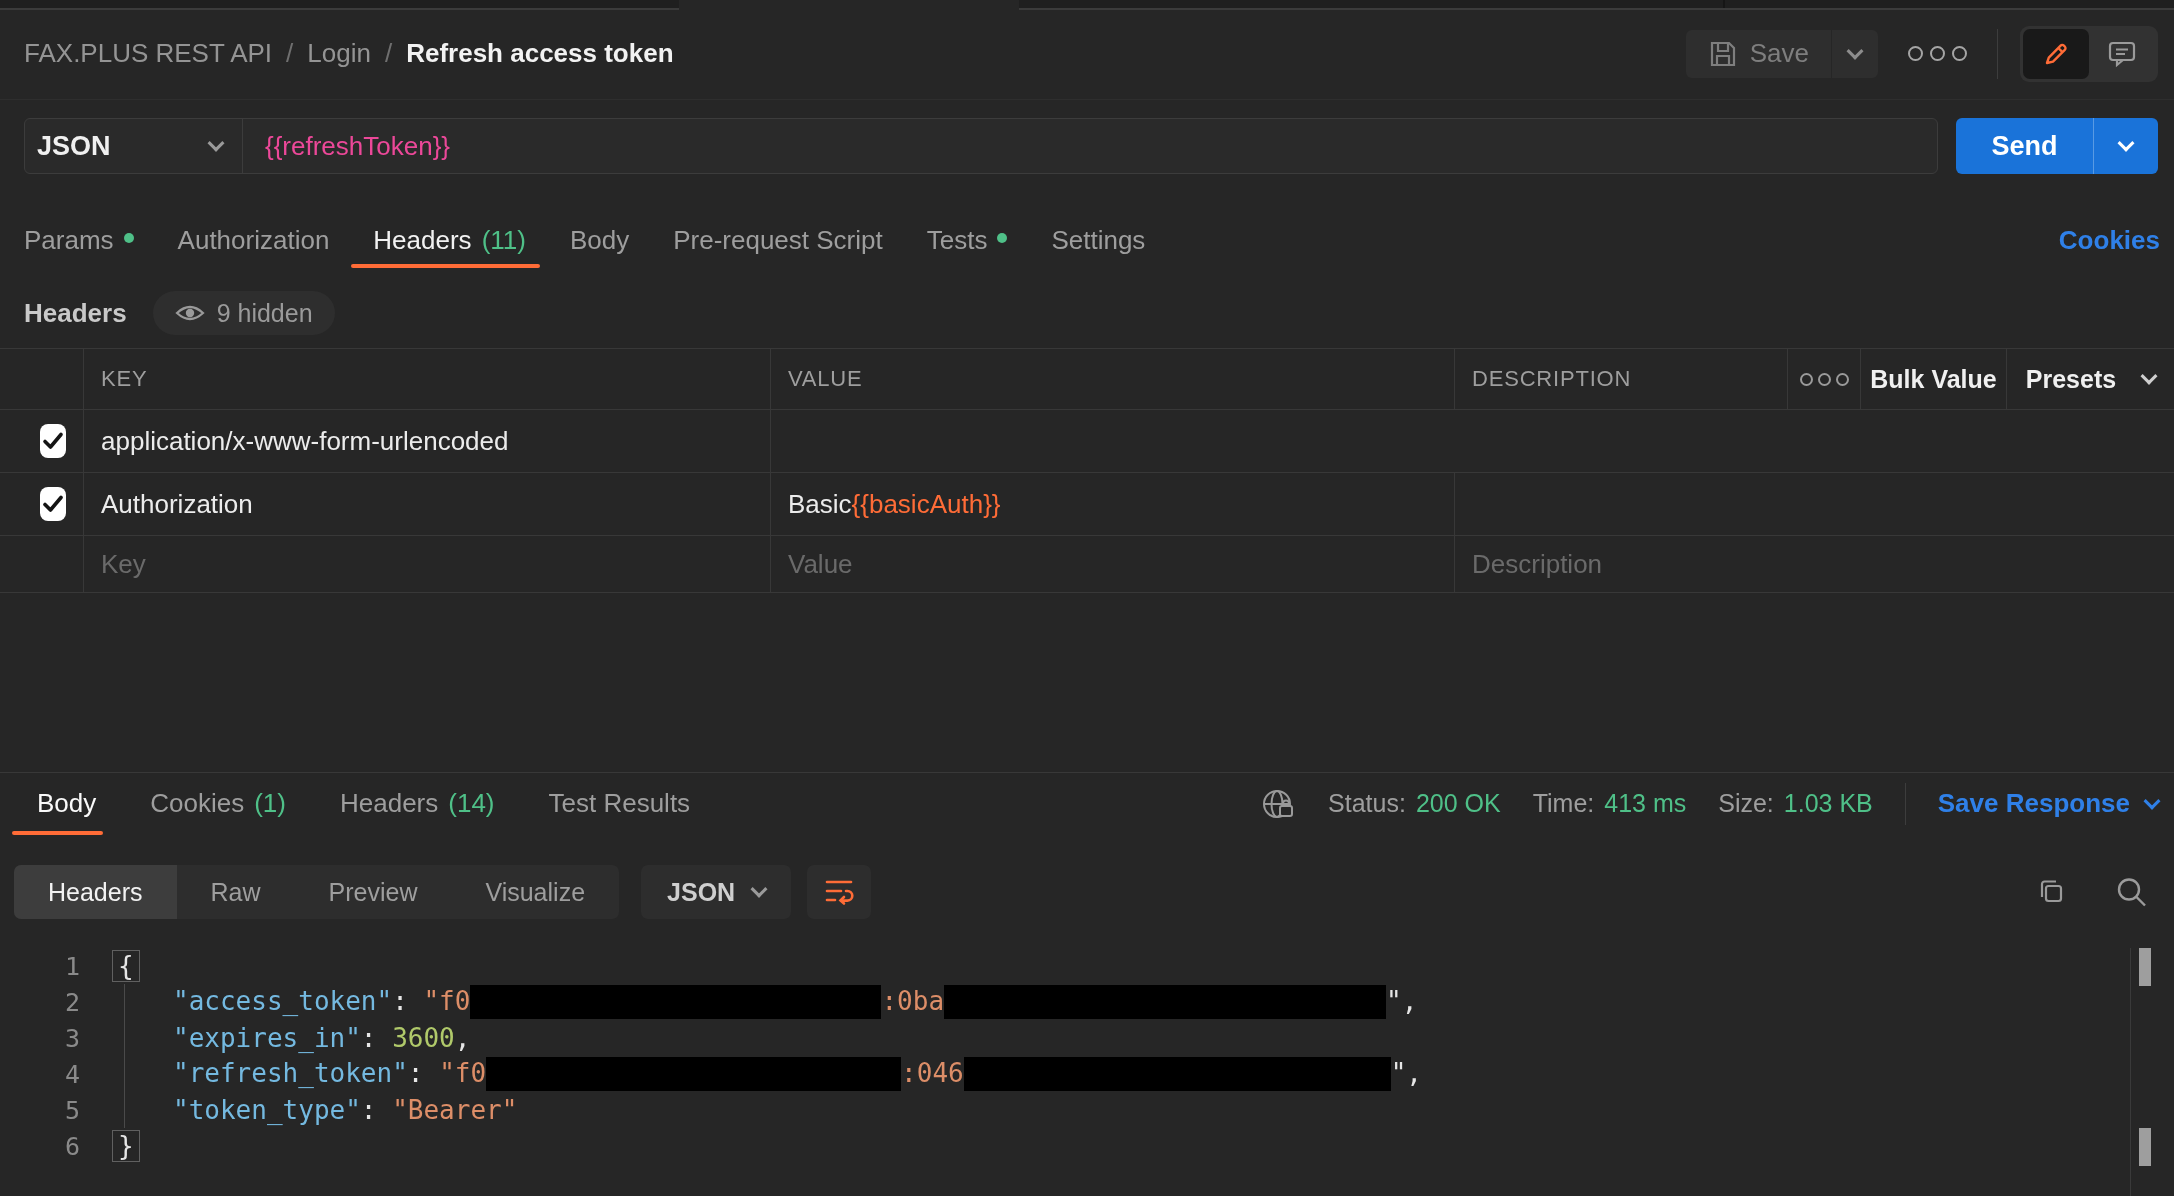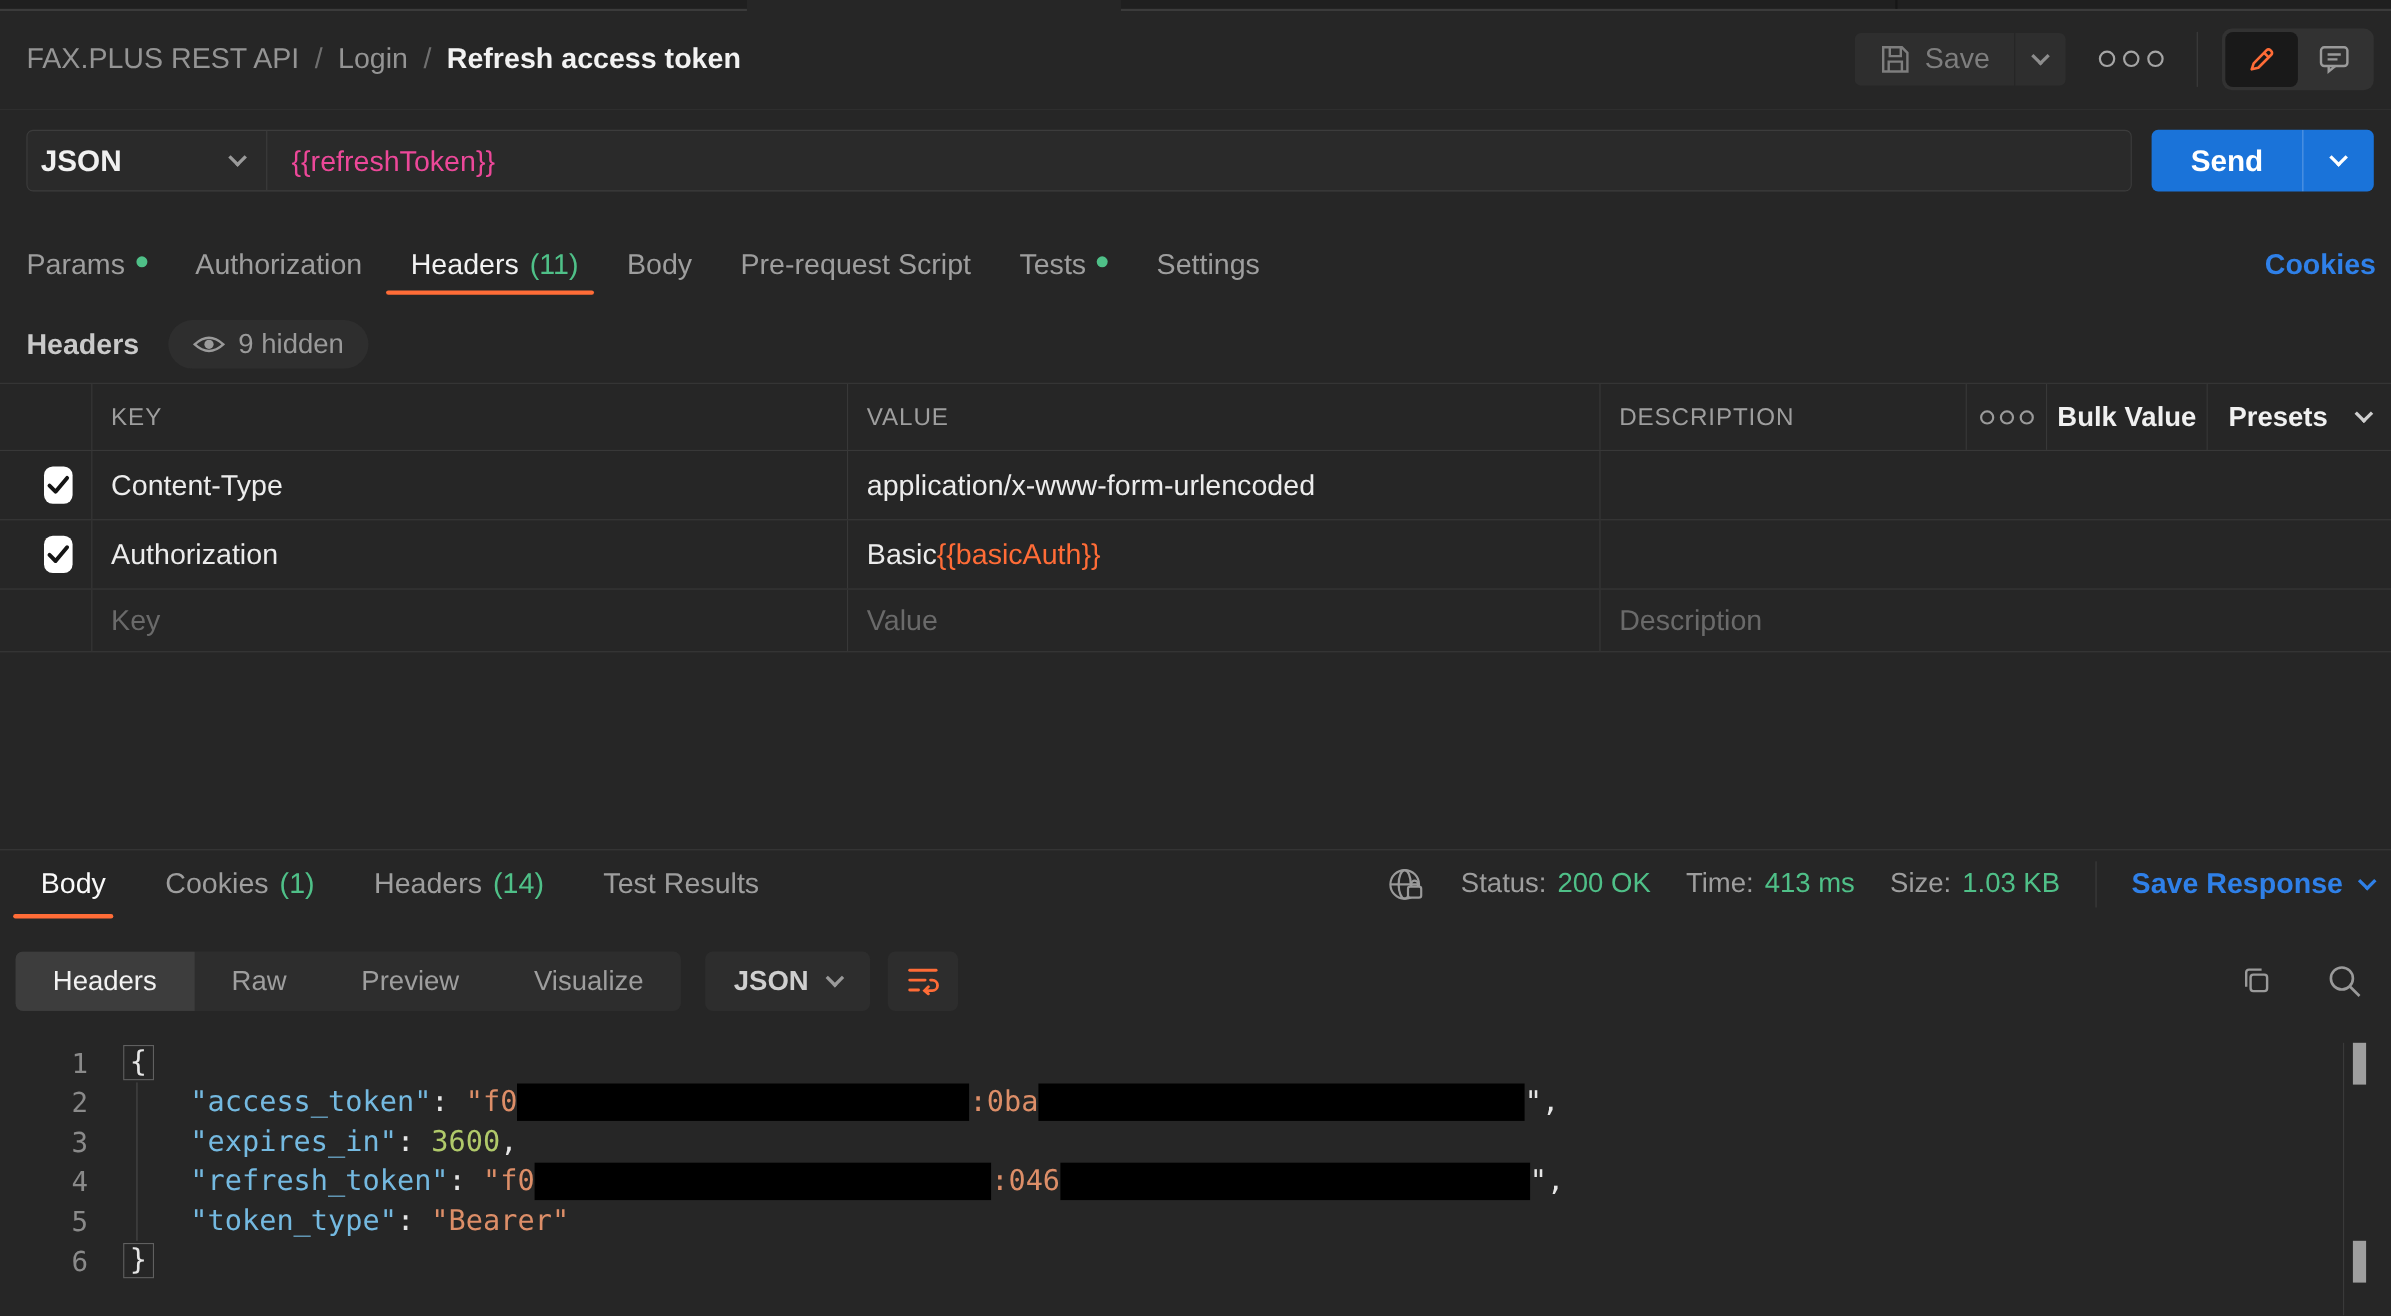--- a/index.html
+++ b/index.html
@@ -253,21 +253,20 @@
   </div>
   <div>
       <div class="trow">
         <div class="td">
           <span class="checkbox">
             <svg width="26" height="26" viewBox="0 0 26 26" fill="none" stroke="#141414" stroke-width="3.6" stroke-linecap="round" stroke-linejoin="round">
               <path d="M5 13.5 L10.5 19 L21 6.5"></path>
             </svg>
           </span>
         </div>
-        <div class="td">Content-Type</div>
         <div class="td">
           <span>application/x-www-form-urlencoded</span>
         </div>
         <div class="td"></div>
       </div>
       <div class="trow">
         <div class="td">
           <span class="checkbox">
             <svg width="26" height="26" viewBox="0 0 26 26" fill="none" stroke="#141414" stroke-width="3.6" stroke-linecap="round" stroke-linejoin="round">
               <path d="M5 13.5 L10.5 19 L21 6.5"></path>

